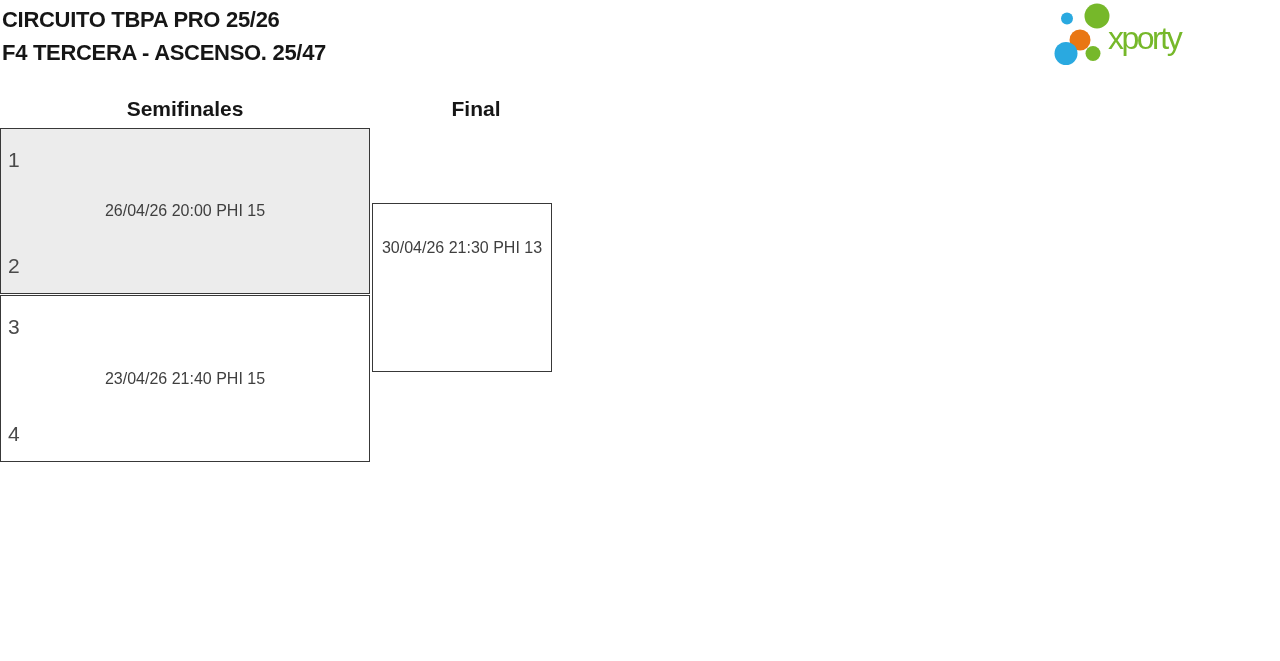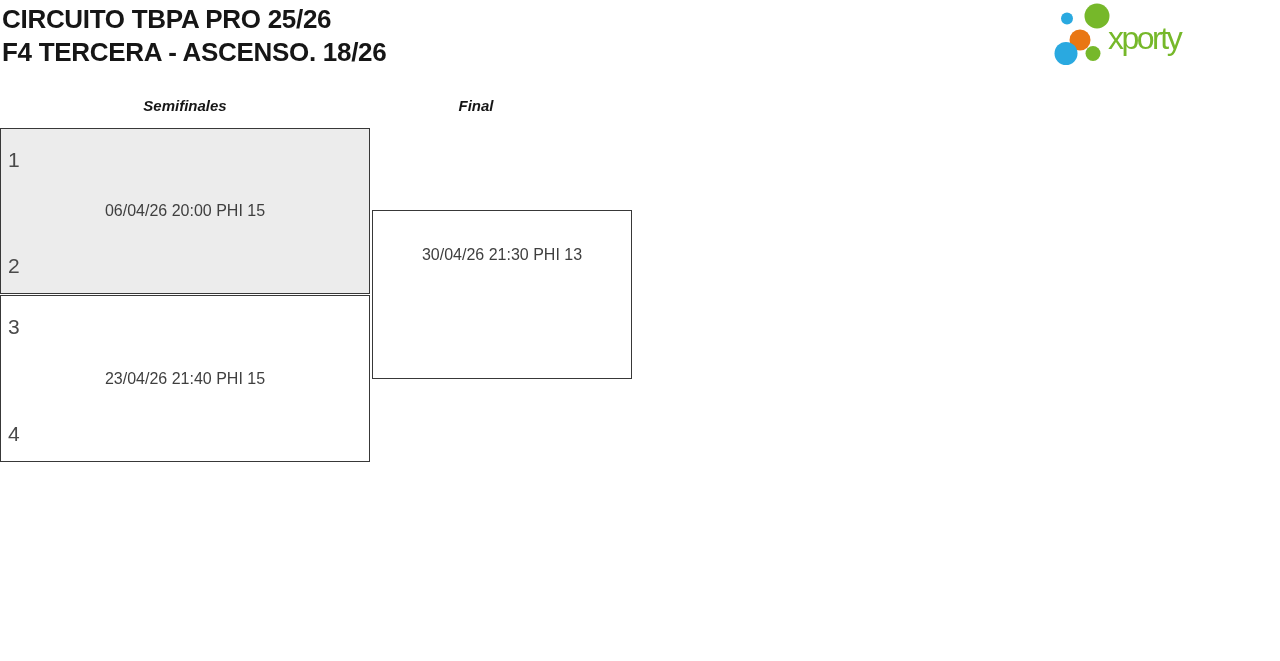--- a/index.html
+++ b/index.html
@@ -1,75 +1,75 @@
 <!DOCTYPE html>
 <html><head>
 <meta charset="utf-8">
 <style>
   * { margin:0; padding:0; box-sizing:border-box; }
   html,body { width:1280px; height:661px; background:#ffffff; overflow:hidden;
               font-family:"Liberation Sans", sans-serif; position:relative; }
 
   
   .title-block { position:absolute; left:2px; top:3px; }
-  .title-line { font-size:26px; line-height:33px; font-weight:700;
+  .title-line { font-size:22px; line-height:33px; font-weight:700;
                 letter-spacing:-0.3px; color:#161616; white-space:nowrap; }
 
   
   .logo { position:absolute; left:1048px; top:0; width:228px; height:70px; cursor:pointer; }
   .logo-dots { position:absolute; left:0; top:1px; }
   .logo-text { position:absolute; left:60px; top:12px; font-size:32px; line-height:52px;
                font-weight:400; letter-spacing:-2.5px; color:#76b82a; white-space:nowrap; }
 
   
-  .round-label { position:absolute; top:97px; font-size:15px; font-weight:600;
-                 color:#161616; text-align:center;font-style:italic; }
+  .round-label { position:absolute; top:97px; font-size:21px; font-weight:600;
+                 color:#161616; text-align:center; }
   .round-label.semis { left:0; width:370px; }
   .round-label.final { left:364px; width:224px; }
 
   .match { position:absolute; border:1px solid #383838; background:#ffffff; }
   .match.sf1 { left:0; top:128px; width:370px; height:166px; background:#ececec; }
   .match.sf2 { left:0; top:295px; width:370px; height:167px; }
-  .match.fin { left:372px; top:210px; width:260px; height:169px; }
+  .match.fin { left:372px; top:203px; width:180px; height:169px; }
 
   .seed { position:absolute; left:7px; font-size:21px; line-height:21px;
           font-weight:400; color:#4a4a4a; }
   .seed.top { top:20px; }
   .seed.bottom { bottom:17px; }
 
   .match-info { position:absolute; left:0; right:0; text-align:center;
                 font-size:16px; line-height:20px; color:#3f3f3f; white-space:nowrap; }
   .match-info.center { top:50%; transform:translateY(-50%); }
   .match-info.final-pos { top:34px; }
 </style>
 </head>
 <body>
 
 <div class="title-block">
   <div class="title-line">CIRCUITO TBPA PRO 25/26</div>
-  <div class="title-line">F4 TERCERA - ASCENSO. 18/26</div>
+  <div class="title-line">F4 TERCERA - ASCENSO. 25/47</div>
 </div>
 
 <div class="logo">
   <svg class="logo-dots" width="64" height="68" viewBox="0 0 64 68" xmlns="http://www.w3.org/2000/svg">
     <circle cx="19" cy="17.5" r="6" fill="#2aa9e0"></circle>
     <circle cx="49" cy="15" r="12.5" fill="#76b82a"></circle>
     <circle cx="32" cy="39" r="10.5" fill="#e97713"></circle>
     <circle cx="18" cy="52.5" r="11.5" fill="#2aa9e0"></circle>
     <circle cx="45" cy="52.5" r="7.5" fill="#76b82a"></circle>
   </svg>
   <span class="logo-text">xporty</span>
 </div>
 
 <div class="round-label semis">Semifinales</div>
 <div class="round-label final">Final</div>
 
 <div class="match sf1">
   <span class="seed top">1</span>
-  <div class="match-info center">06/04/26 20:00 PHI 15</div>
+  <div class="match-info center">26/04/26 20:00 PHI 15</div>
   <span class="seed bottom">2</span>
 </div>
 
 <div class="match sf2">
   <span class="seed top">3</span>
   <div class="match-info center">23/04/26 21:40 PHI 15</div>
   <span class="seed bottom">4</span>
 </div>
 
 <div class="match fin">

